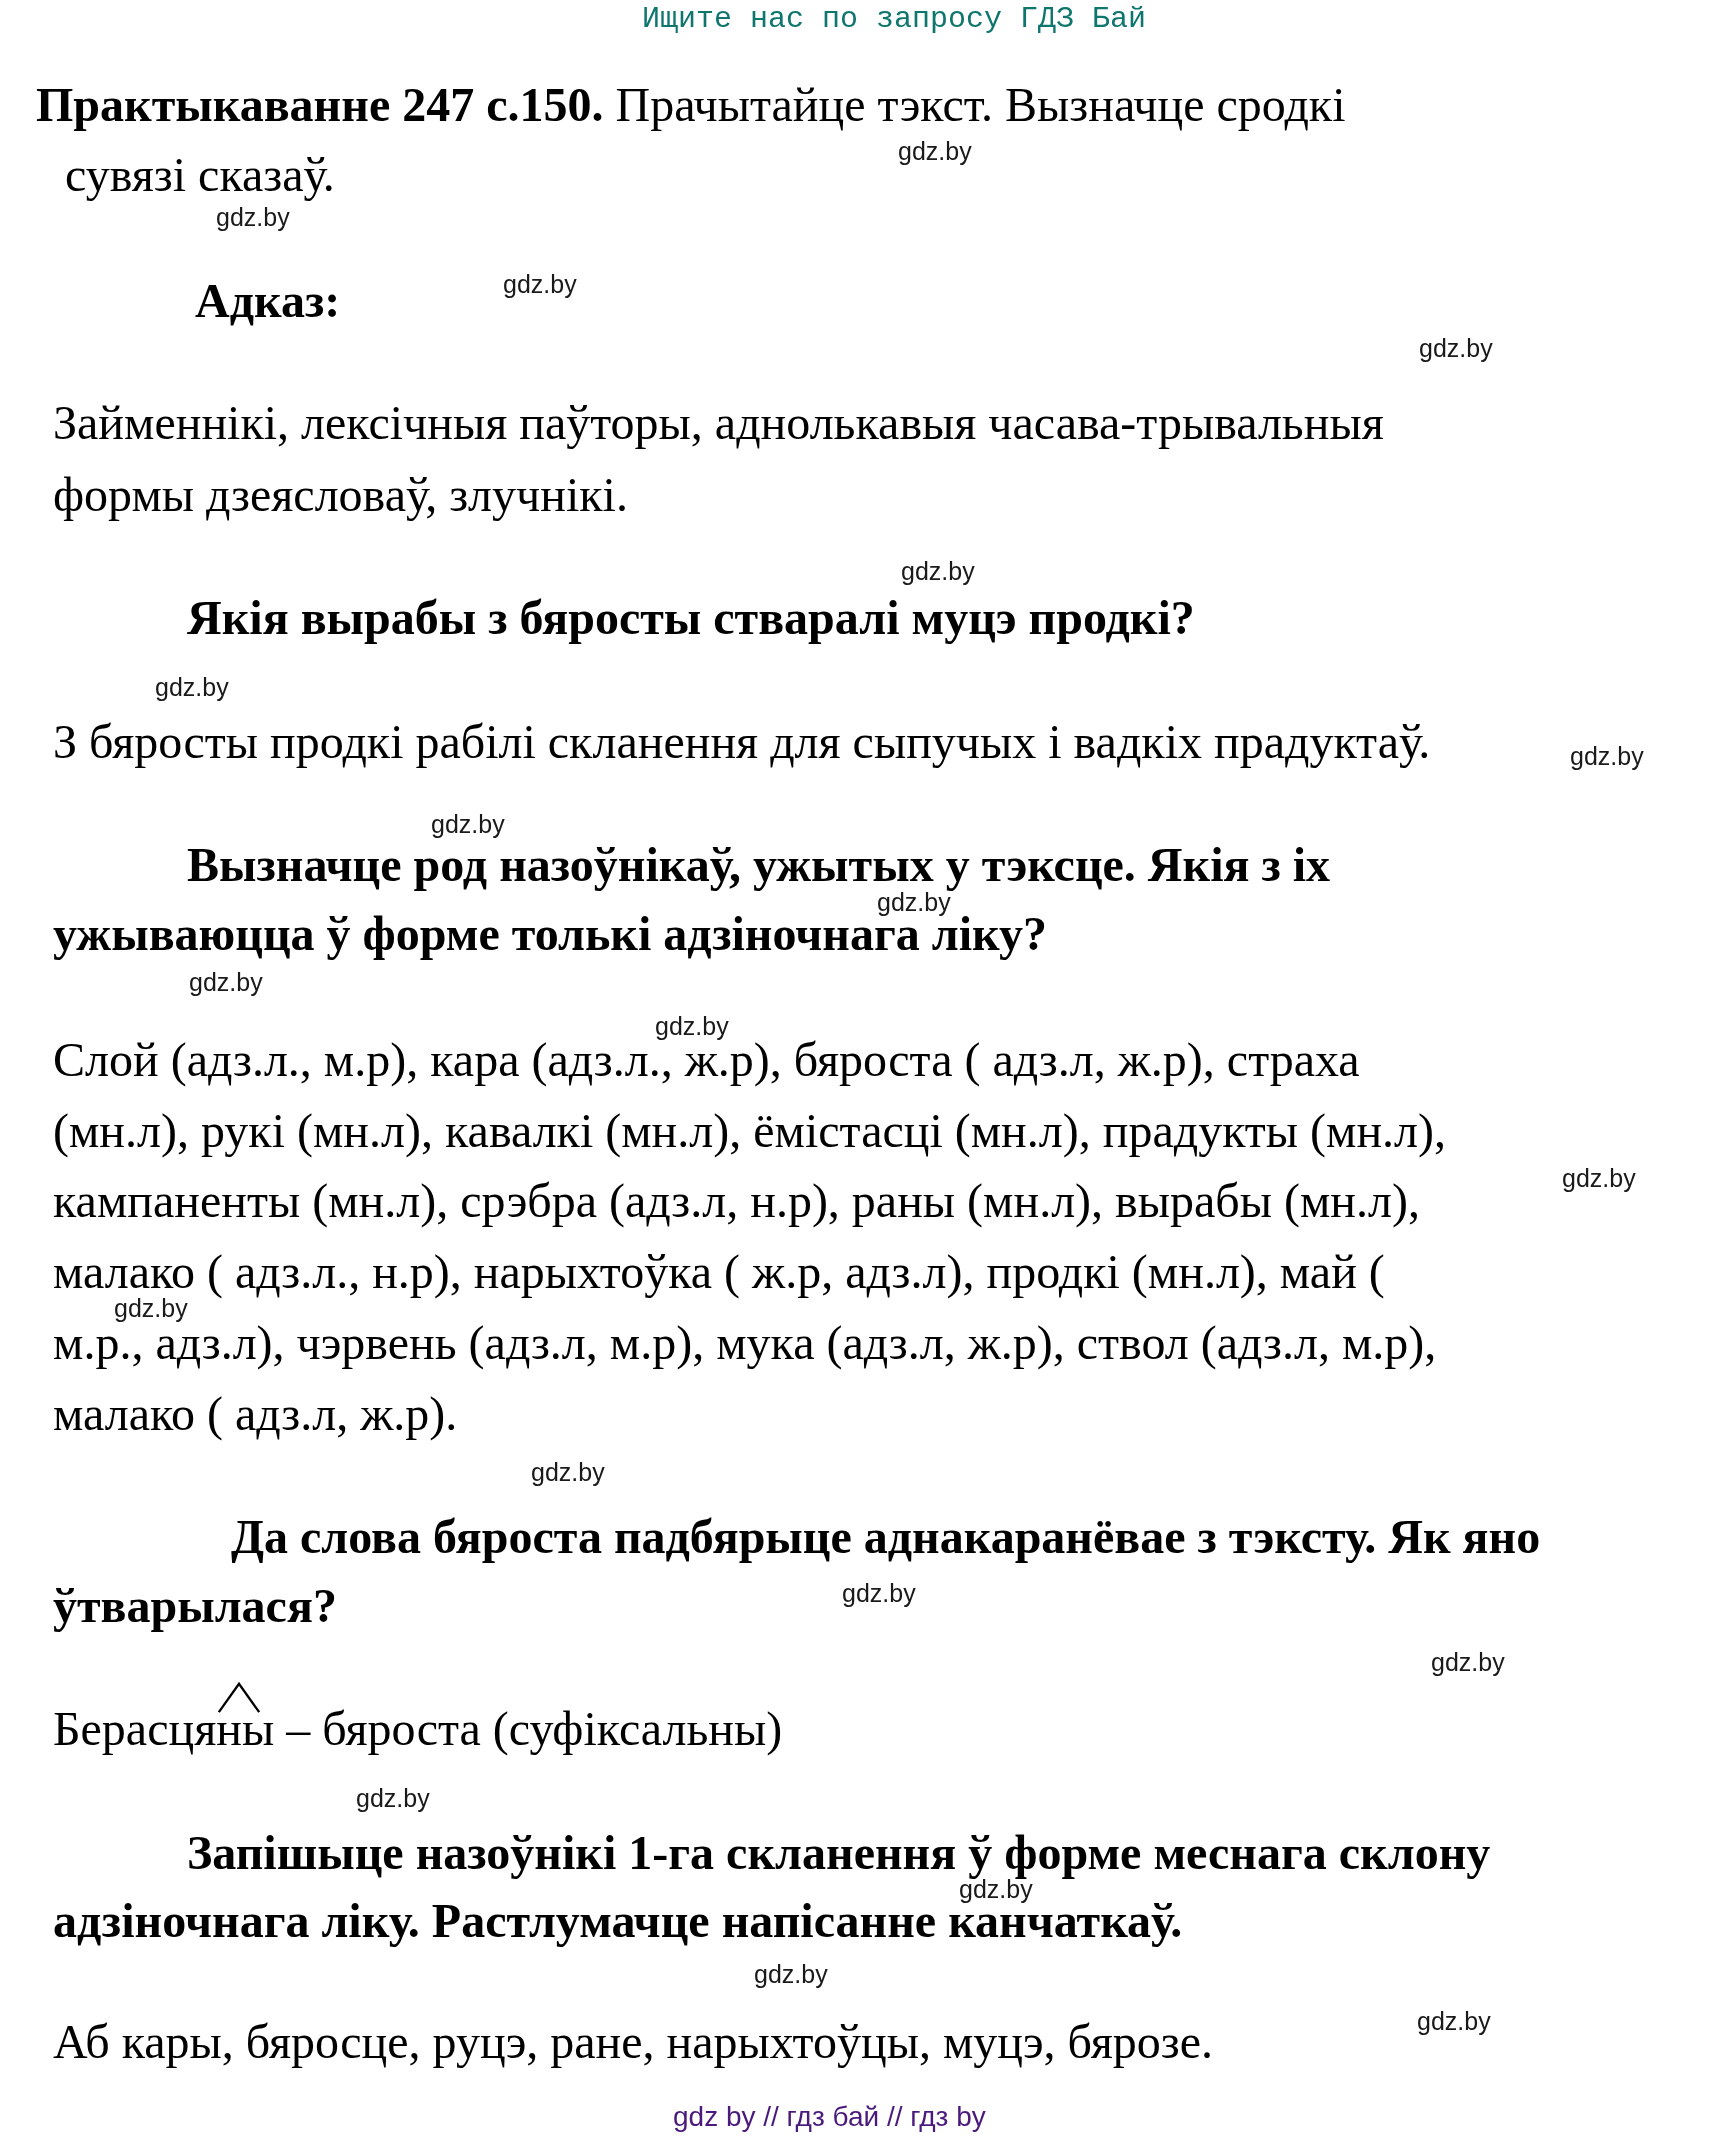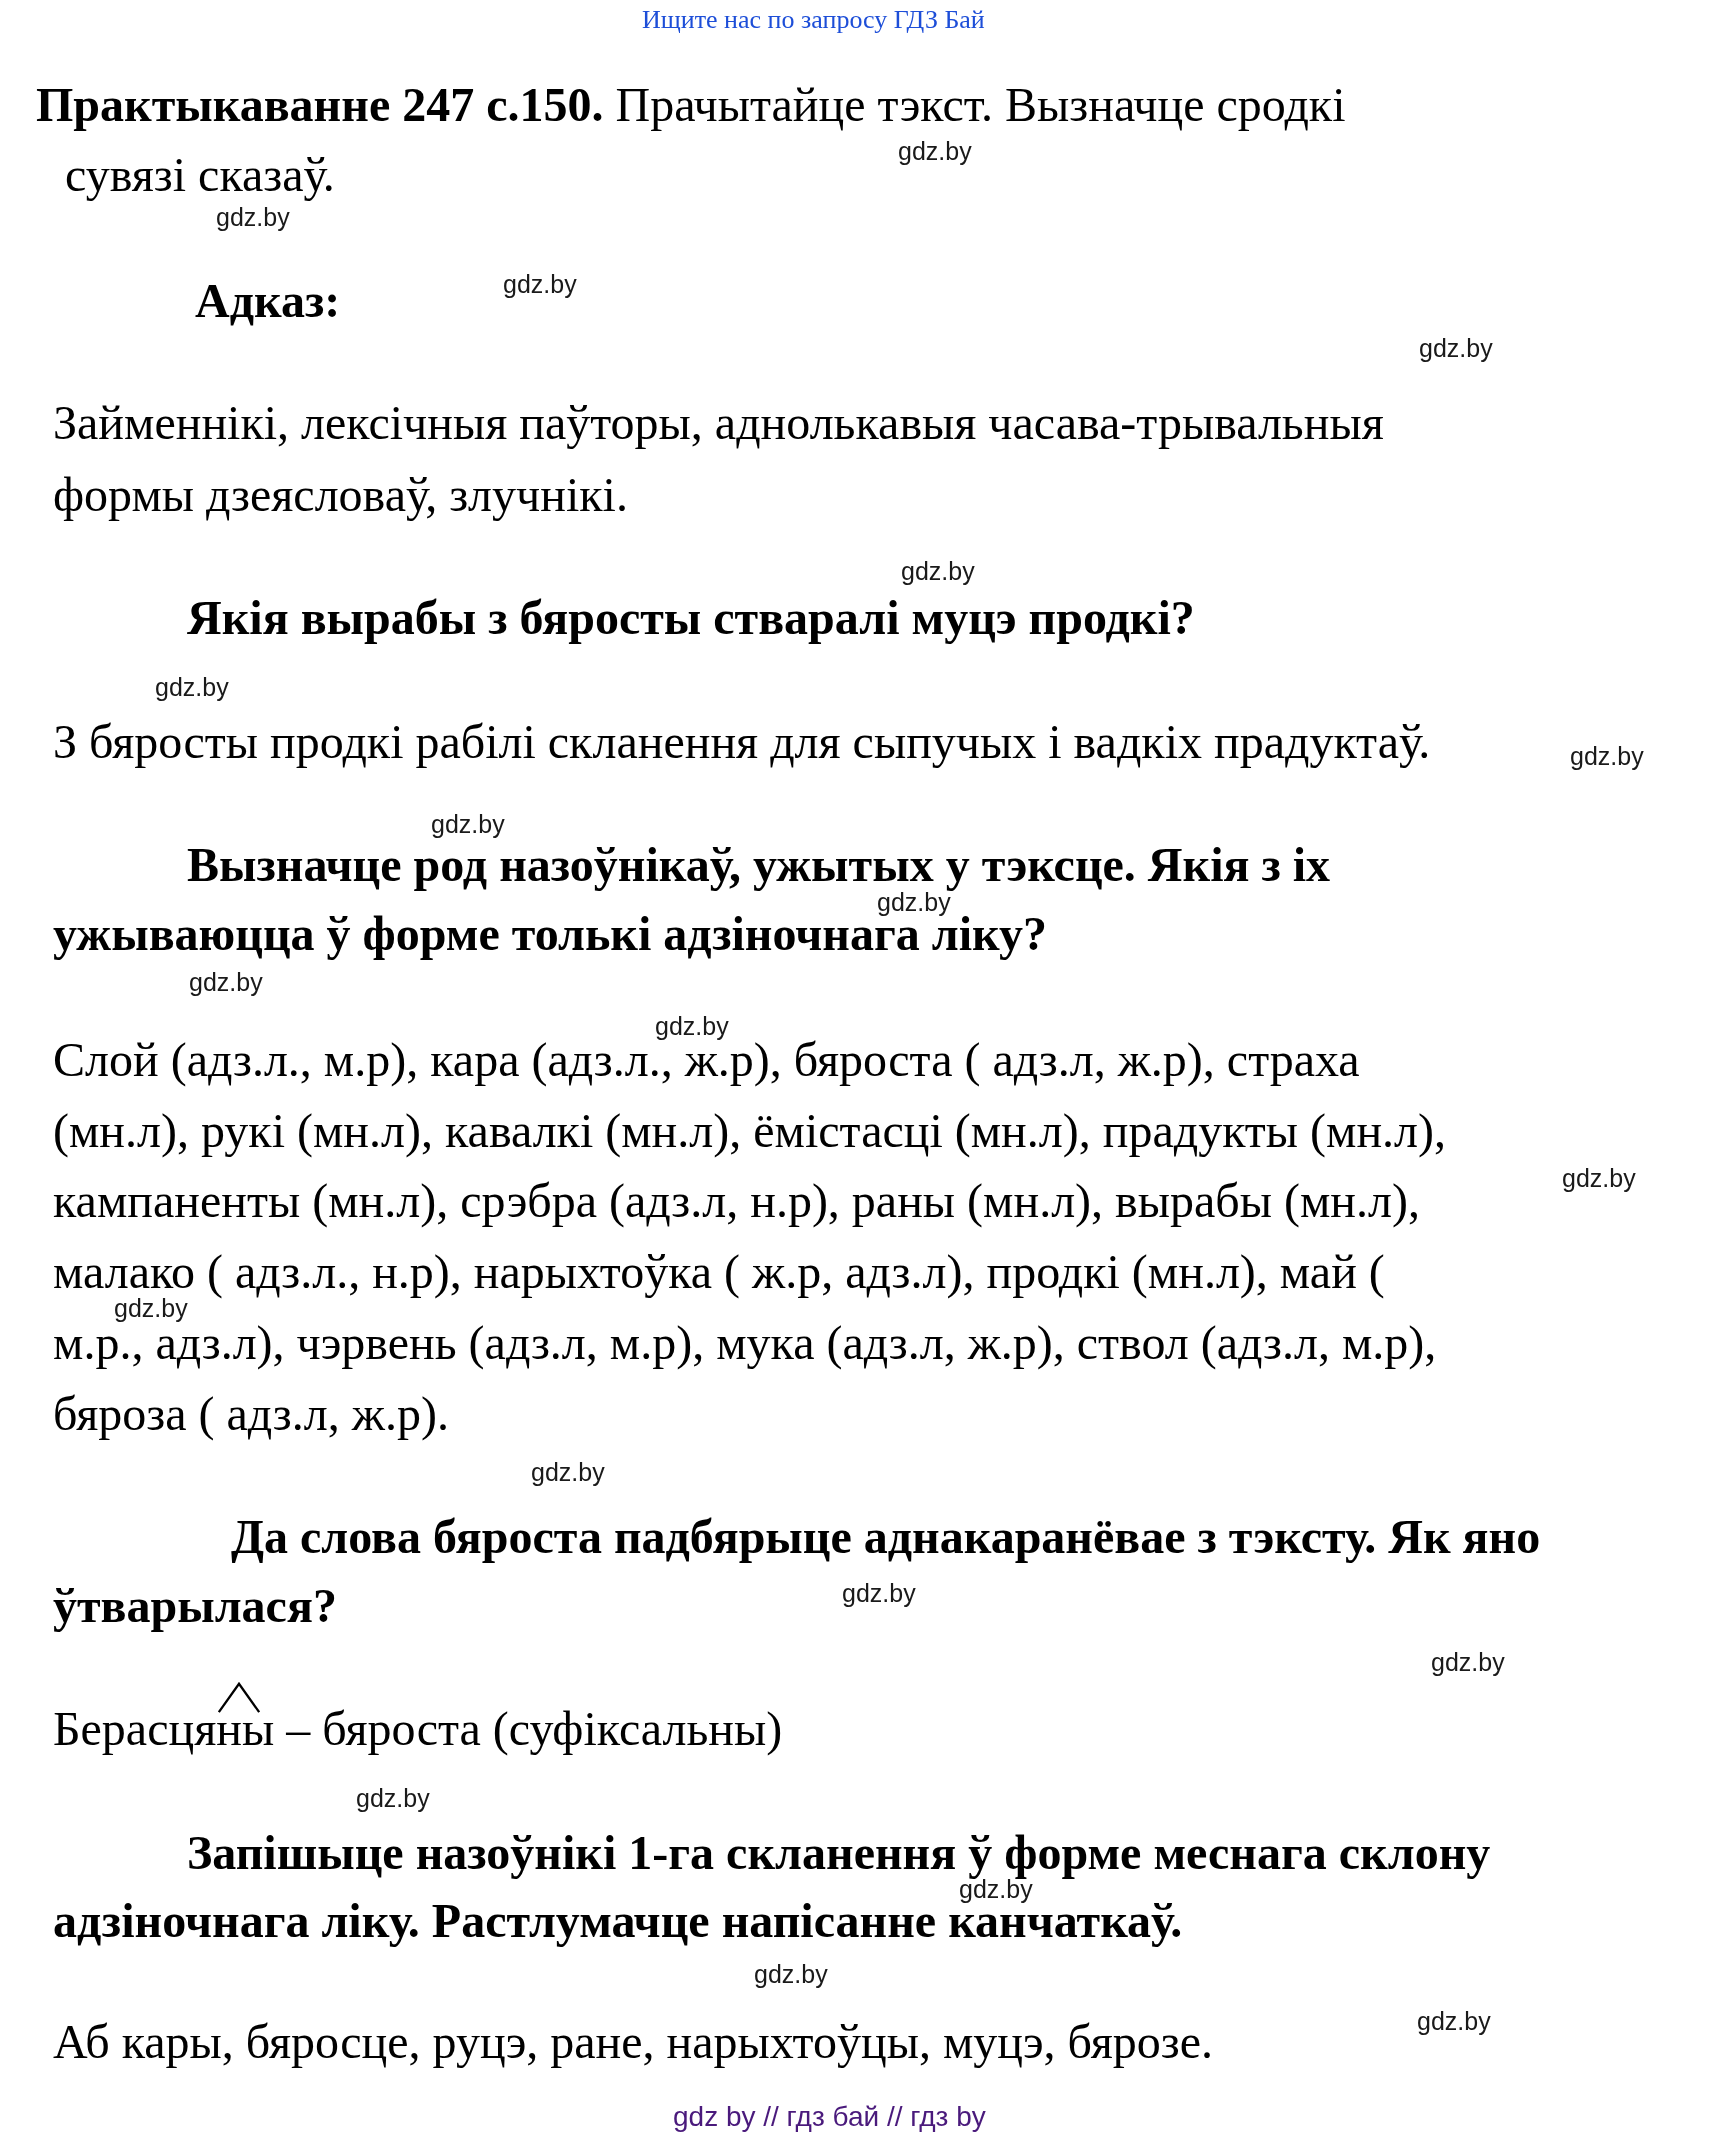--- a/index.html
+++ b/index.html
@@ -2,21 +2,21 @@
 <html style="font-size:14.6px"><head>
 <meta charset="utf-8">
 <style>
   html, body { margin: 0; padding: 0; background: #ffffff; }
   body { width: 1732px; height: 2139px; position: relative; overflow: hidden; }
   .abs { position: absolute; white-space: nowrap; }
   .serif { font-family: "Liberation Serif", "DejaVu Serif", serif; color: #000; }
   .line { font-size: 48px; line-height: 55px; }
   .bold { font-weight: bold; }
   .wm { font-family: "Liberation Sans", "DejaVu Sans", sans-serif; font-size: 25px; color: #1a1a1a; line-height: 29px; }
-  .top-banner { font-family: Liberation Serif, serif; font-size: 26px; color: #1d4ed8; line-height: 31px; }
+  .top-banner { font-family: Liberation Mono, monospace; font-size: 30px; color: #0f766e; line-height: 31px; }
   .footer { font-family: "Liberation Sans", "DejaVu Sans", sans-serif; font-size: 28px; color: #4a1a7c; line-height: 33px; }
   .caret { position: absolute; }
 </style>
 </head>
 <body>
 
 <div class="abs top-banner" style="left:642px; top:3.7px;">Ищите нас по запросу ГДЗ Бай</div>
 
 <div class="abs serif line" style="left:36px; top:77px;">
   <span class="bold">Практыкаванне  247  с.150.</span><span> Прачытайце тэкст. Вызначце сродкі</span>
@@ -33,21 +33,21 @@
 <div class="abs serif line" style="left:53px; top:714px;">З бяросты продкі рабілі скланення для сыпучых і вадкіх прадуктаў.</div>
 
 <div class="abs serif line bold" style="left:187px; top:837px;">Вызначце род назоўнікаў, ужытых у тэксце. Якія з іх</div>
 <div class="abs serif line bold" style="left:53px; top:906px;">ужываюцца ў форме толькі адзіночнага ліку?</div>
 
 <div class="abs serif line" style="left:53px; top:1032px;">Слой (адз.л., м.р), кара (адз.л., ж.р),  бяроста ( адз.л, ж.р), страха</div>
 <div class="abs serif line" style="left:53px; top:1103px;">(мн.л), рукі (мн.л), кавалкі (мн.л), ёмістасці (мн.л), прадукты (мн.л),</div>
 <div class="abs serif line" style="left:53px; top:1173px;">кампаненты (мн.л), срэбра (адз.л, н.р), раны (мн.л), вырабы (мн.л),</div>
 <div class="abs serif line" style="left:53px; top:1244px;">малако ( адз.л., н.р), нарыхтоўка ( ж.р, адз.л),  продкі (мн.л),  май (</div>
 <div class="abs serif line" style="left:53px; top:1315px;">м.р., адз.л),  чэрвень (адз.л, м.р), мука (адз.л, ж.р), ствол (адз.л, м.р),</div>
-<div class="abs serif line" style="left:53px; top:1386px;">бяроза ( адз.л, ж.р).</div>
+<div class="abs serif line" style="left:53px; top:1386px;">малако ( адз.л, ж.р).</div>
 
 <div class="abs serif line bold" style="left:187px; top:1509px;margin-left:44px;">Да слова бяроста падбярыце аднакаранёвае з тэксту. Як яно</div>
 <div class="abs serif line bold" style="left:53px; top:1578px;">ўтварылася?</div>
 
 <div class="abs serif line" style="left:53px; top:1701px;">
   <span>Берасцяны</span><span> – бяроста (суфіксальны)</span>
 </div>
 <svg class="caret" style="left:216px; top:1681px;" width="46" height="33" viewBox="0 0 50 36">
   <polyline points="3,34 25,3 47,34" fill="none" stroke="#000" stroke-width="2.5"></polyline>
 </svg>

